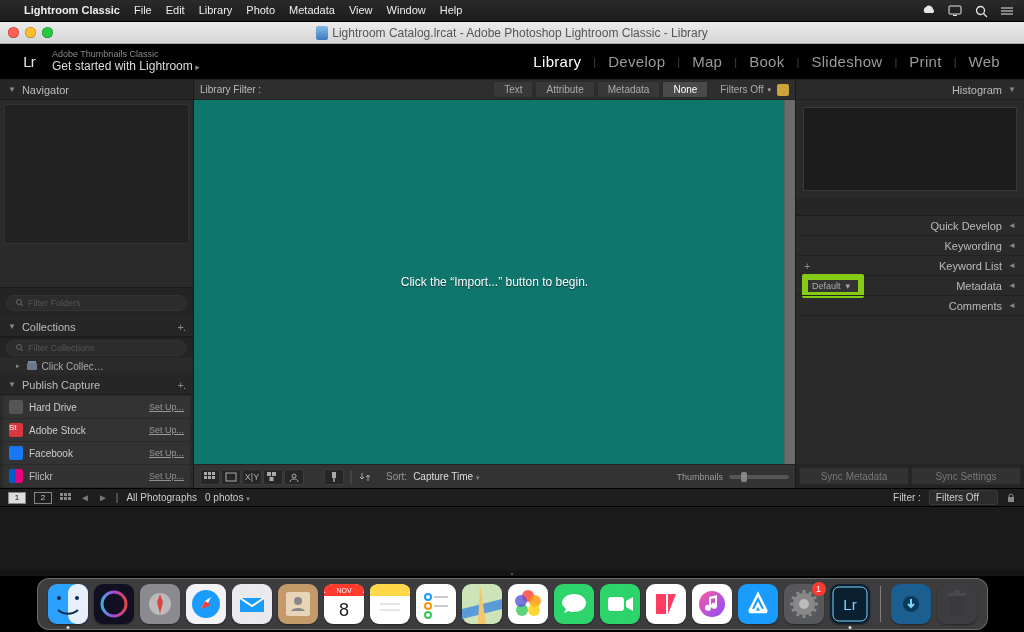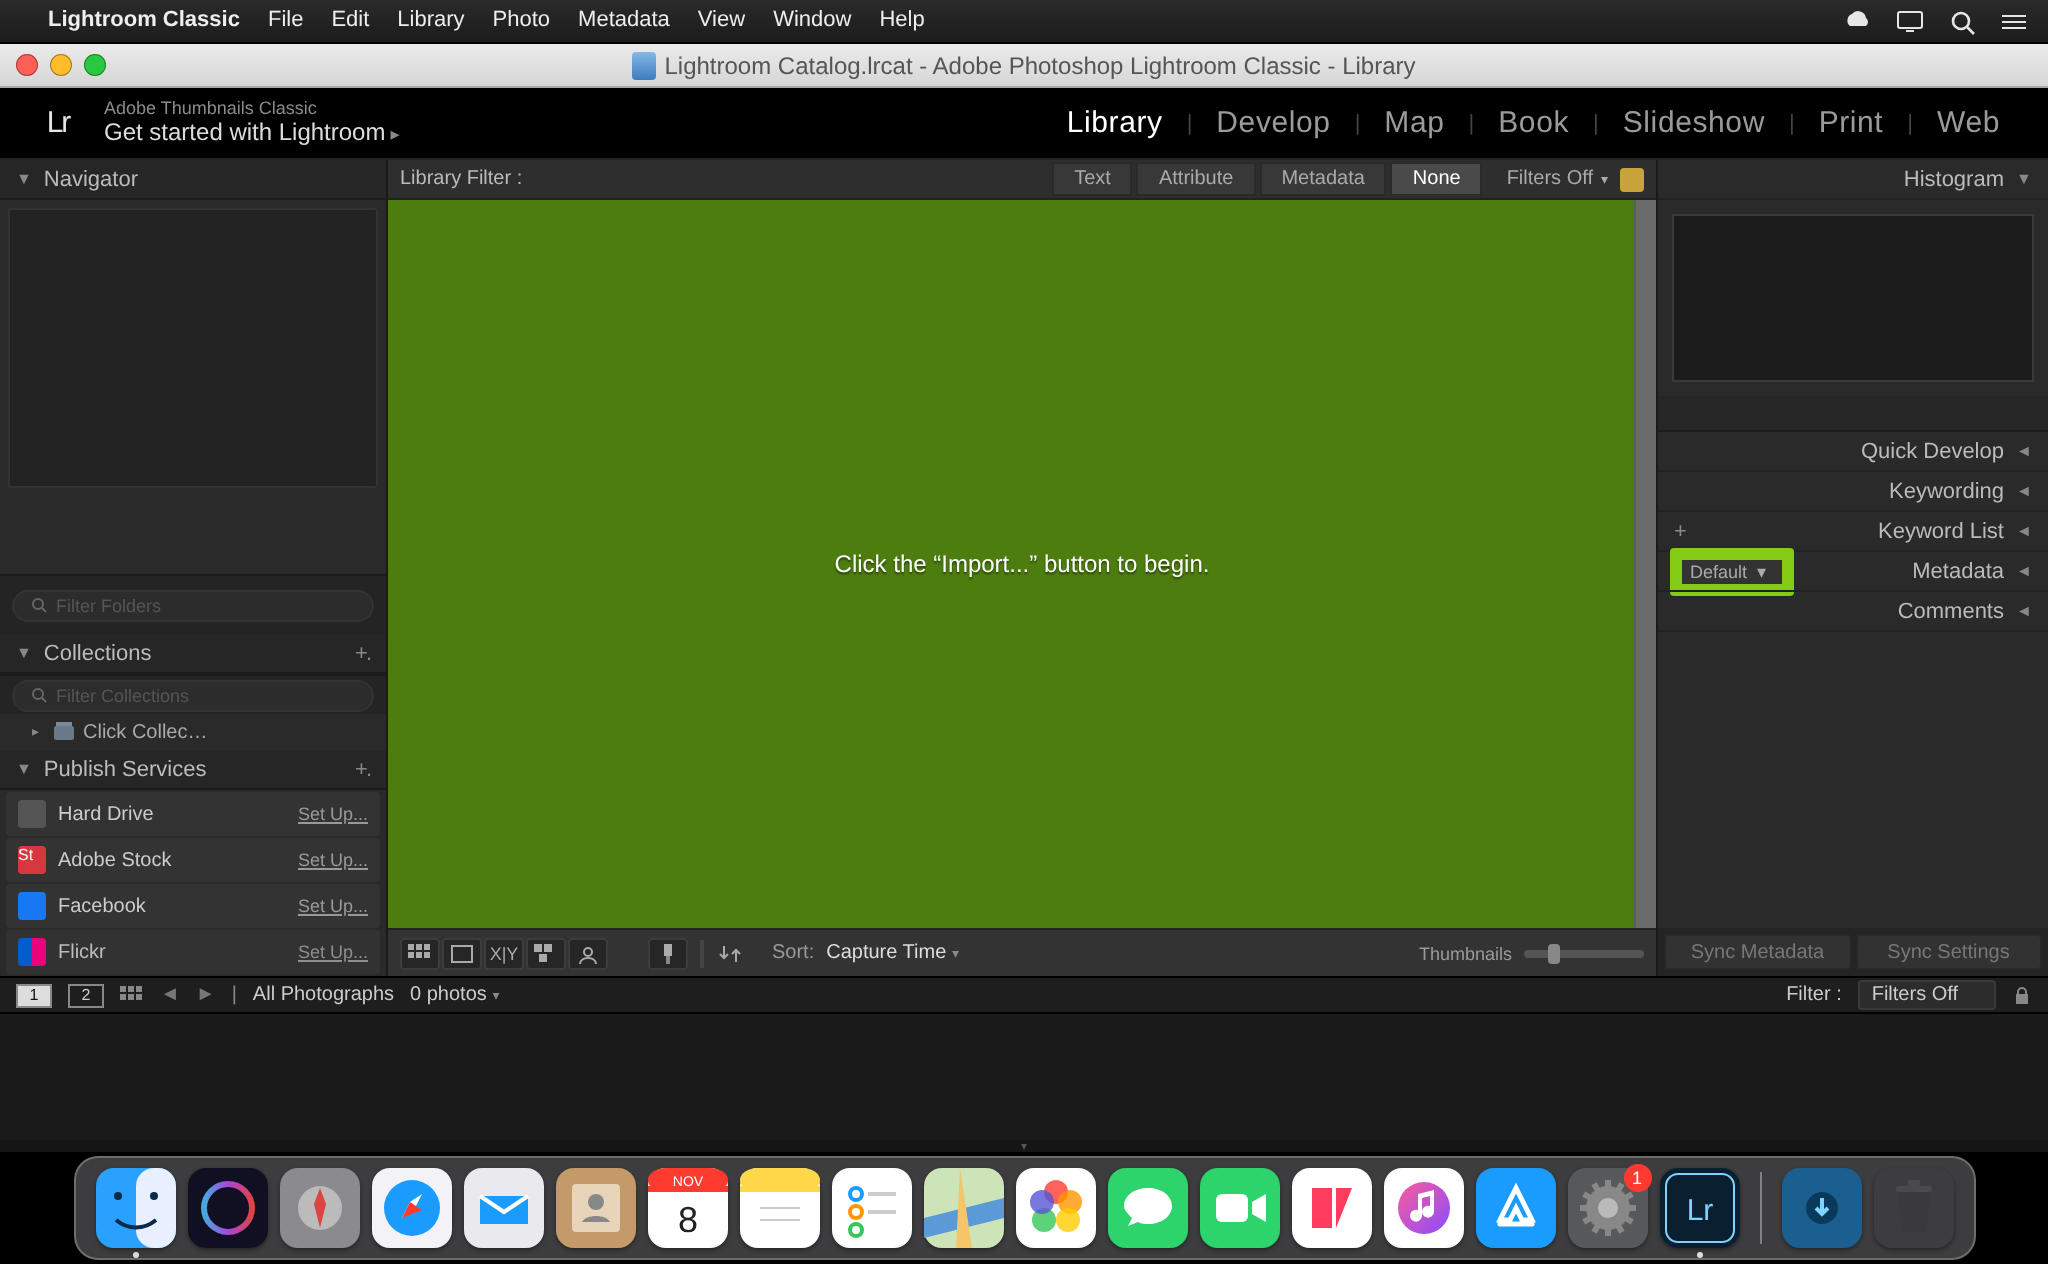--- a/index.html
+++ b/index.html
@@ -28,21 +28,21 @@
 .lr-brand-text .main { color: #ddd; font-size: 12px; }
 .lr-brand-text .main::after { content: '  ▸'; color: #888; font-size: 9px; }
 .module-picker { display: flex; align-items: center; gap: 4px; }
 .module-picker .mod { padding: 3px 8px; color: #9a9a9a; font-size: 15px; letter-spacing: .3px; }
 .module-picker .sep { color: #444; }
 .module-picker .mod.active { color: #fff; }
 
 .lr-main { flex: 1; display: flex; background: #1b1b1b; min-height: 0; }
 .panel { background: #2a2a2a; display: flex; flex-direction: column; }
 .panel.left { width: 194px; border-right: 1px solid #1a1a1a; }
-.panel.right { width: 196px; border-left: 1px solid #1a1a1a; justify-content: center; }
+.panel.right { width: 229px; border-left: 1px solid #1a1a1a; justify-content: center; }
 .panel-header { height: 20px; background: #262626; display: flex; align-items: center; padding: 0 8px; color: #bcbcbc; font-size: 11px; border-bottom: 1px solid #1c1c1c; }
 .panel-header .tri { margin-right: 6px; color: #888; font-size: 8px; }
 .panel-header .plus { margin-left: auto; color: #888; }
 .panel-header .plus::after { content: "+."; letter-spacing: -1px; }
 
 .nav-preview { height: 140px; background: #222; border: 1px solid #333; margin: 4px; border-radius: 2px; }
 .disabled-zone { height: 30px; background: #242424; border-top: 1px solid #1c1c1c; display:flex; align-items:center; padding:0 6px; }
 .pill-input { flex:1; height: 16px; background: #2c2c2c; border: 1px solid #333; border-radius: 8px; font-size:9px; color:#555; padding:0 8px; display:flex; align-items:center; gap:4px;}
 .collection-item { height: 18px; display:flex; align-items:center; color:#aaa; font-size:10px; padding: 0 16px; }
 .collection-item::before { content: '▸'; color:#888; margin-right:6px; font-size:7px;}
@@ -54,21 +54,21 @@
 .left-footer .btn { flex:1; background:#3a3a3a; border:1px solid #2a2a2a; border-radius:2px; color:#ddd; font-size:10px; display:flex; align-items:center; justify-content:center; }
 .left-footer .btn.disabled{ color:#777; background:#2e2e2e;}
 
 .center { flex: 1; display: flex; flex-direction: column; background: #2b2b2b; }
 .filter-bar { height: 20px; background: #2e2e2e; display:flex; align-items:center; padding: 0 6px; font-size:10px; color:#bbb; border-bottom:1px solid #222; gap:2px;}
 .filter-bar .lbl { margin-right: auto; }
 .filter-bar .ftab { padding: 2px 10px; background:#383838; border:1px solid #2a2a2a; color:#aaa; }
 .filter-bar .ftab.active { background:#4a4a4a; color:#fff; }
 .filter-bar .foff { margin-left: 10px; color:#aaa; display:flex; align-items:center; gap:4px;}
 .filter-bar .lock { width:12px; height:12px; background:#caa43a; border-radius:2px; margin-left:4px;}
-.grid-area { flex:1; background:#4d7c0f; display:flex; align-items:center; justify-content:center; color:#fff; font-size:12px; text-shadow:0 1px 1px rgba(0,0,0,.5); position:relative;}
+.grid-area { flex:1; background:#0f766e; display:flex; align-items:center; justify-content:center; color:#fff; font-size:12px; text-shadow:0 1px 1px rgba(0,0,0,.5); position:relative;}
 .grid-area::after{content:''; position:absolute; right:0; top:0; bottom:0; width:10px; background:#6c6c6c; border-left:1px solid #5c5c5c;}
 .toolbar { height:24px; background:#333; display:flex; align-items:center; padding:0 6px; gap:6px; border-top:1px solid #222;}
 .tb-icon { width:20px; height:16px; background:#262626; border:1px solid #3c3c3c; border-radius:2px; display:flex; align-items:center; justify-content:center; color:#aaa; font-size:9px;}
 .tb-group{display:flex; gap:1px;}
 .toolbar .sort-lbl{color:#999; font-size:10px; margin-left:8px;}
 .toolbar .sort-val{color:#ddd; font-size:10px;}
 .toolbar .sp{flex:1;}
 .toolbar .thumb-lbl{color:#999; font-size:9px;}
 .toolbar .slider{width:60px; height:4px; background:#555; border-radius:2px; position:relative;}
 .toolbar .slider::after{content:''; position:absolute; left:20%; top:-3px; width:6px; height:10px; background:#888; border-radius:2px;}
@@ -214,21 +214,21 @@
     </div>
     <div class="collection-item">
       <svg width="12" height="10" viewBox="0 0 12 10" style="margin-right:4px">
           <rect x="1" y="2" width="10" height="7" fill="#6a7a8a" rx="1"></rect>
           <rect x="2" y="0" width="8" height="2" fill="#7a8a9a"></rect>
         </svg>
       <span>Click Collec…</span>
     </div>
     <div class="panel-header">
       <span class="tri">▼</span>
-      <span>Publish Services</span>
+      <span>Publish Capture</span>
       <span class="plus"></span>
     </div>
     <div id="publish-list">
         <div class="publish-item">
           <span class="svc-icon svc-hd"></span>
           <span>Hard Drive</span>
           <span class="setup">Set Up...</span>
         </div>
         <div class="publish-item">
           <span class="svc-icon svc-st">St</span>

